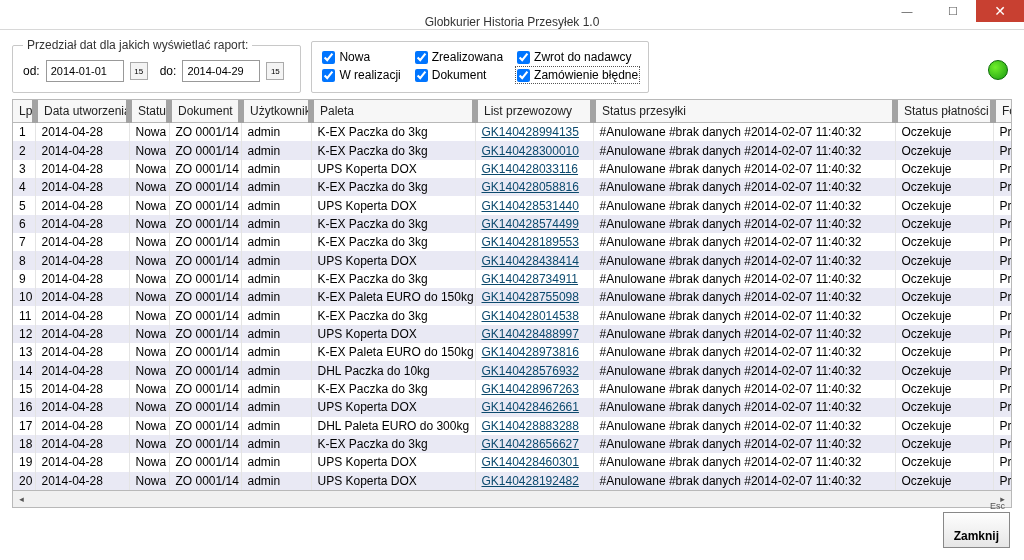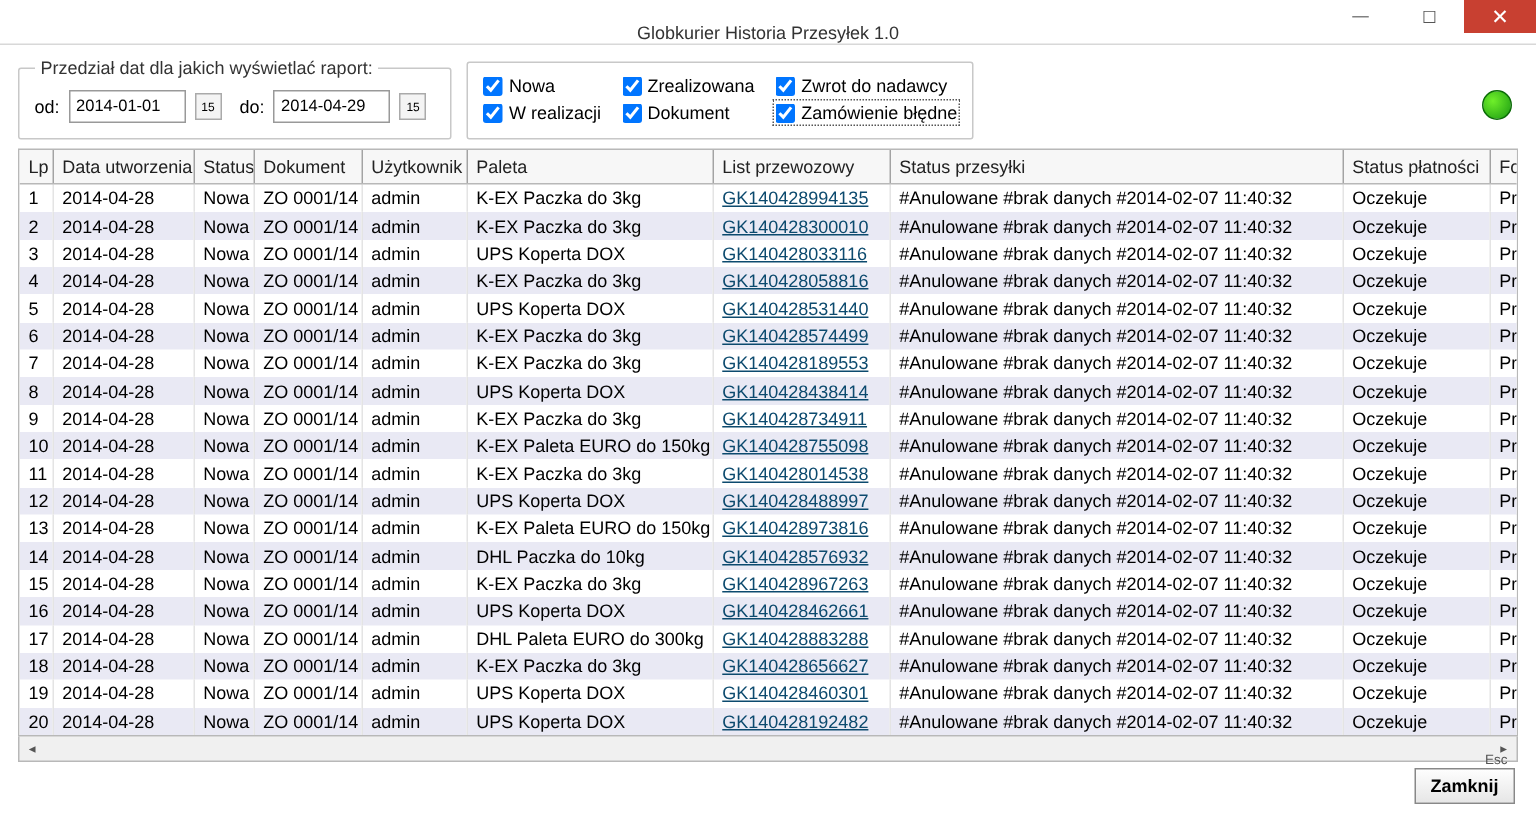--- a/index.html
+++ b/index.html
@@ -18,40 +18,40 @@
 .date-input { width: 78px; height: 22px; border: 1px solid #999; padding: 2px 4px; font-size: 11px; background: #fff; }
 .cal-icon { width: 18px; height: 18px; border: 1px solid #aaa; display: inline-flex; align-items: center; justify-content: center; font-size: 9px; background: #f4f4f4; cursor: pointer; margin-right: 6px; }
 .cal-icon::before { content: "15"; font-size: 8px; }
 .filters { display: grid; grid-template-columns: repeat(3, auto); gap: 4px 14px; }
 .chk { display: flex; align-items: center; gap: 4px; font-size: 12px; }
 .chk input { margin: 0; }
 .dotted { outline: 1px dotted #555; outline-offset: 1px; }
 .status-light { width: 20px; height: 20px; border-radius: 50%; background: radial-gradient(circle at 35% 35%, #6fef2a, #1a9a12); position: absolute; right: 4px; top: 22px; border: 1px solid #0a6b06; }
 .table-wrap { border: 1px solid #b8b8b8; height: 392px; overflow: hidden; position: relative; display: flex; }
 table { border-collapse: collapse; width: 100%; table-layout: fixed; background: #fff; }
-thead th { background: #f7f7f7; border-right: 1px solid #a3a3a3; border-bottom: 1px solid #b8b8b8; text-align: left; padding: 4px 6px; font-weight: normal; font-size: 12px; color: #222; white-space: nowrap; overflow: hidden; }
+thead th { background: #f7f7f7; border-right: 6px solid #a3a3a3; border-bottom: 1px solid #b8b8b8; text-align: left; padding: 4px 6px; font-weight: normal; font-size: 12px; color: #222; white-space: nowrap; overflow: hidden; }
 tbody td { border-right: 1px solid #e4e4e4; padding: 2px 6px; font-size: 12px; white-space: nowrap; overflow: hidden; text-overflow: clip; }
 tbody tr:nth-child(even) td { background: #e9e9f4; }
 tbody tr:nth-child(odd) td { background: #fff; }
 .link { color: #0c4a6e; text-decoration: underline; cursor: pointer; }
 .col-lp { width: 22px; }
 .col-data { width: 94px; }
 .col-status { width: 40px; }
 .col-dok { width: 72px; }
 .col-user { width: 70px; }
 .col-kurier { width: 164px; }
 .col-list { width: 118px; }
 .col-stp { width: 302px; }
 .col-spl { width: 98px; }
 .col-fpl { width: 100px; }
 .hscroll { height: 17px; background: #f0f0f0; border: 1px solid #b8b8b8; border-top: none; margin-bottom: 4px; display: flex; align-items: center; }
 .hsb-arrow { width: 17px; height: 100%; display: flex; align-items: center; justify-content: center; font-size: 9px; color: #555; }
 .hsb-thumb { flex: 1; height: 13px; margin: 0 2px; background: transparent; }
 .footer { display: flex; justify-content: flex-end; padding-right: 2px; margin-top: 4px; }
-.close-btn { border: 1px solid #888; background: linear-gradient(#fefefe, #e6e6e6); padding: 4px 10px 4px 10px; font-size: 12px; font-weight: bold; cursor: pointer; position: relative; }
+.close-btn { border: 1px solid #888; background: linear-gradient(#fefefe, #e6e6e6); padding: 16px 10px 4px 10px; font-size: 12px; font-weight: bold; cursor: pointer; position: relative; }
 .close-btn .esc { position: absolute; top: -12px; right: 4px; font-size: 9px; font-weight: normal; color: #555; }
 </style>
 </head>
 <body>
 
 <div class="titlebar">
   <span class="title">Globkurier Historia Przesyłek 1.0</span>
   <div class="win-controls">
     <div class="win-btn min">—</div>
     <div class="win-btn max">☐</div>

